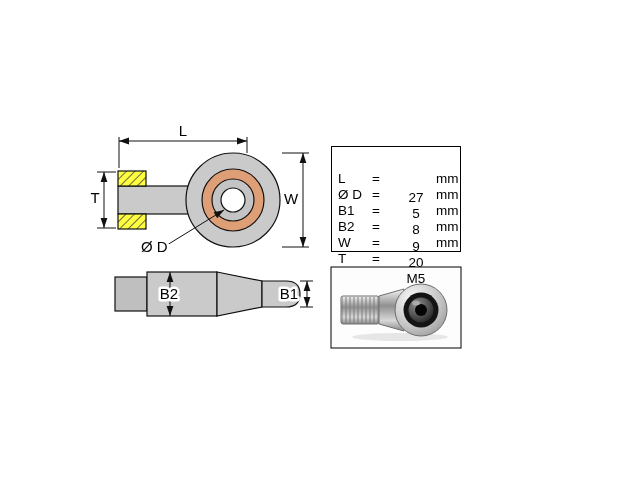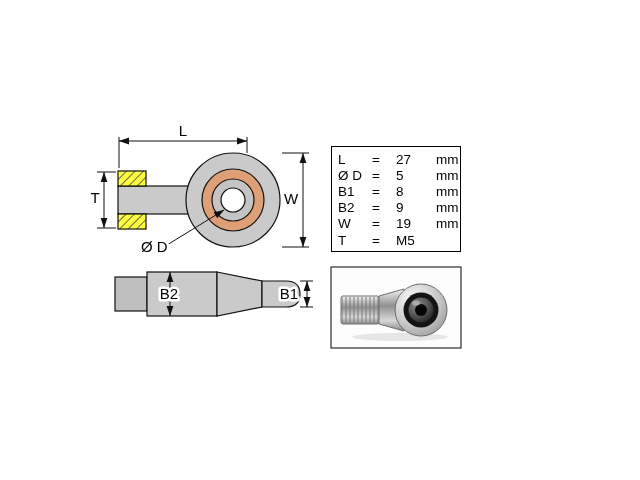--- a/index.html
+++ b/index.html
@@ -21,21 +21,21 @@
   .spec-table{
     position:absolute;left:331px;top:146px;width:130px;height:106px;
     border:1px solid #000;box-sizing:border-box;
     padding:4px 0 0 6px;
     font-size:13.5px;color:#000;background:#fff;
   }
   .spec-row{
     display:grid;grid-template-columns:34px 24px 40px 1fr;
     height:16.2px;align-items:center;
   }
-  .c-val{text-align:left;}
+  .c-val{text-align:center;margin-top:39px;}
 </style>
 </head>
 <body>
 
 <svg id="stage" width="640" height="480" viewBox="0 0 640 480">
   <defs>
     <pattern id="hatch" patternUnits="userSpaceOnUse" width="6" height="6" patternTransform="rotate(45)">
       <rect width="6" height="6" fill="#ffff40"></rect>
       <line x1="0" y1="0" x2="0" y2="6" stroke="#444" stroke-width="1.6"></line>
     </pattern>
@@ -152,21 +152,21 @@
   </div>
   <div class="spec-row">
     <span>B2</span>
     <span>=</span>
     <span class="c-val">9</span>
     <span>mm</span>
   </div>
   <div class="spec-row">
     <span>W</span>
     <span>=</span>
-    <span class="c-val">19</span>
+    <span class="c-val">20</span>
     <span>mm</span>
   </div>
   <div class="spec-row">
     <span>T</span>
     <span>=</span>
     <span class="c-val">M5</span>
     <span></span>
   </div>
 </div>
 

